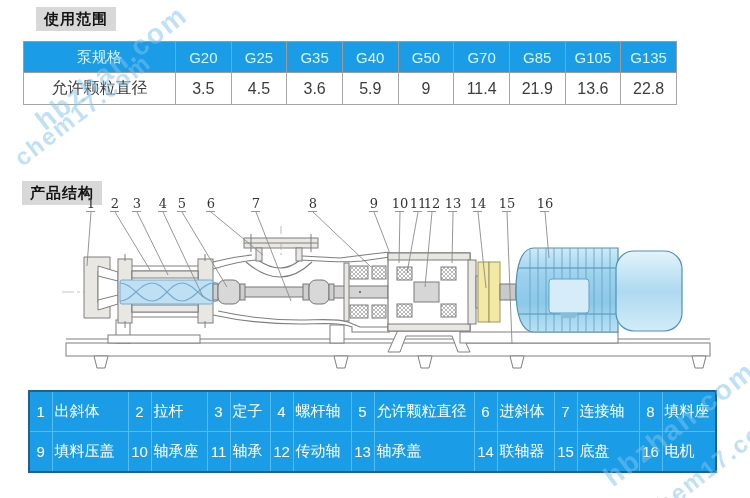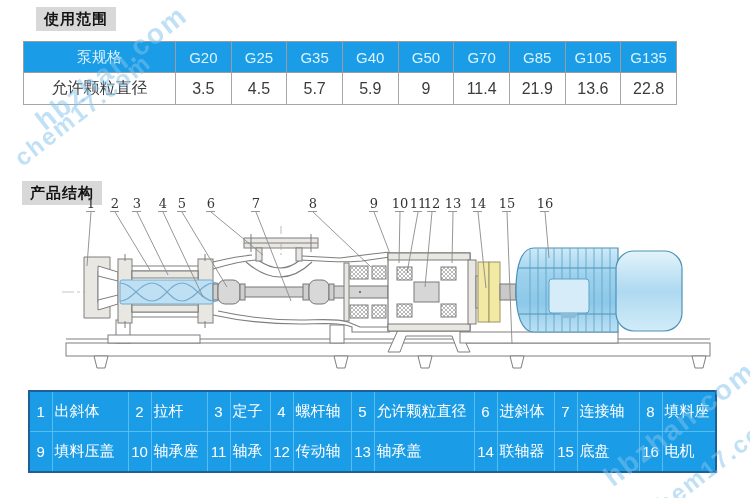--- a/index.html
+++ b/index.html
@@ -80,21 +80,21 @@
     <th>G50</th>
     <th>G70</th>
     <th>G85</th>
     <th>G105</th>
     <th>G135</th>
   </tr>
   <tr>
     <td class="rowlabel">允许颗粒直径</td>
     <td>3.5</td>
     <td>4.5</td>
-    <td>5.7</td>
+    <td>3.6</td>
     <td>5.9</td>
     <td>9</td>
     <td>11.4</td>
     <td>21.9</td>
     <td>13.6</td>
     <td>22.8</td>
   </tr>
 </tbody>
   </table>
 

